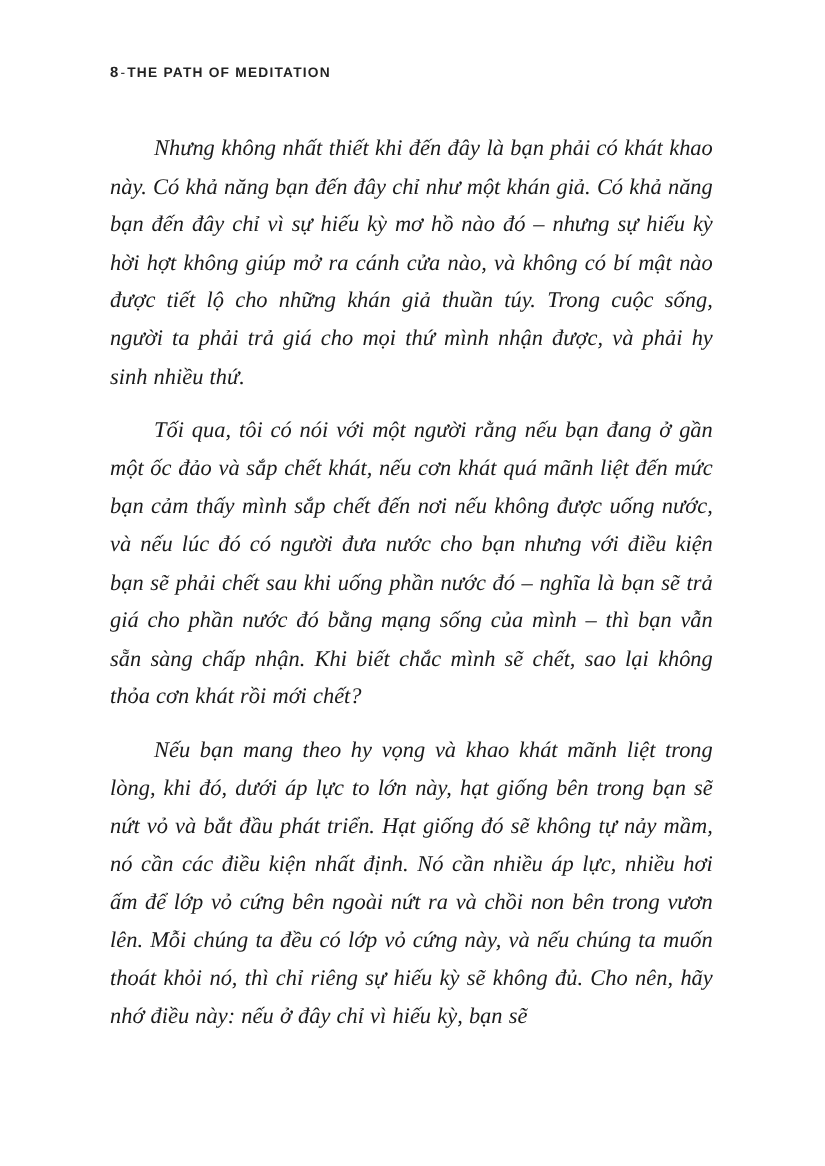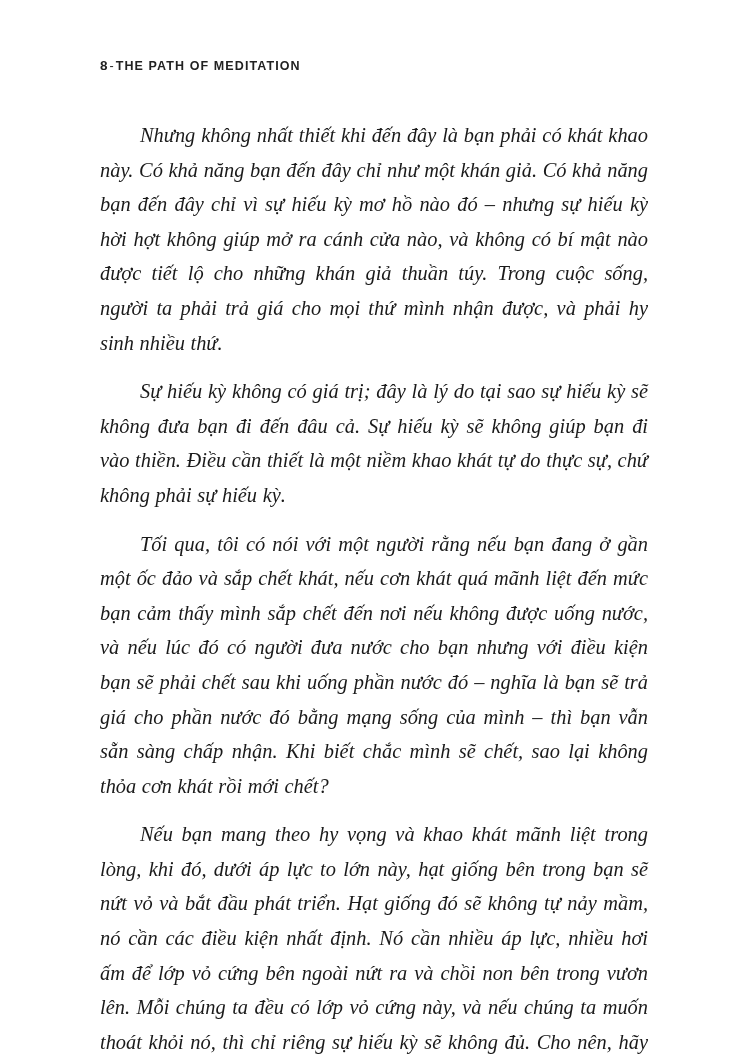--- a/index.html
+++ b/index.html
@@ -67,18 +67,17 @@
 <body>
 
 <div class="page">
 
   <div class="running-head">
     <span class="folio">8</span><span class="dash">-</span><span class="title">THE PATH OF MEDITATION</span>
   </div>
 
   <div class="body-text">
     <p>Nhưng không nhất thiết khi đến đây là bạn phải có khát khao này. Có khả năng bạn đến đây chỉ như một khán giả. Có khả năng bạn đến đây chỉ vì sự hiếu kỳ mơ hồ nào đó – nhưng sự hiếu kỳ hời hợt không giúp mở ra cánh cửa nào, và không có bí mật nào được tiết lộ cho những khán giả thuần túy. Trong cuộc sống, người ta phải trả giá cho mọi thứ mình nhận được, và phải hy sinh nhiều thứ.</p>
-    <p>Sự hiếu kỳ không có giá trị; đây là lý do tại sao sự hiếu kỳ sẽ không đưa bạn đi đến đâu cả. Sự hiếu kỳ sẽ không giúp bạn đi vào thiền. Điều cần thiết là một niềm khao khát tự do thực sự, chứ không phải sự hiếu kỳ.</p>
     <p>Tối qua, tôi có nói với một người rằng nếu bạn đang ở gần một ốc đảo và sắp chết khát, nếu cơn khát quá mãnh liệt đến mức bạn cảm thấy mình sắp chết đến nơi nếu không được uống nước, và nếu lúc đó có người đưa nước cho bạn nhưng với điều kiện bạn sẽ phải chết sau khi uống phần nước đó – nghĩa là bạn sẽ trả giá cho phần nước đó bằng mạng sống của mình – thì bạn vẫn sẵn sàng chấp nhận. Khi biết chắc mình sẽ chết, sao lại không thỏa cơn khát rồi mới chết?</p>
     <p>Nếu bạn mang theo hy vọng và khao khát mãnh liệt trong lòng, khi đó, dưới áp lực to lớn này, hạt giống bên trong bạn sẽ nứt vỏ và bắt đầu phát triển. Hạt giống đó sẽ không tự nảy mầm, nó cần các điều kiện nhất định. Nó cần nhiều áp lực, nhiều hơi ấm để lớp vỏ cứng bên ngoài nứt ra và chồi non bên trong vươn lên. Mỗi chúng ta đều có lớp vỏ cứng này, và nếu chúng ta muốn thoát khỏi nó, thì chỉ riêng sự hiếu kỳ sẽ không đủ. Cho nên, hãy nhớ điều này: nếu ở đây chỉ vì hiếu kỳ, bạn sẽ</p>
   </div>
 
 </div>
 
 </body></html>

